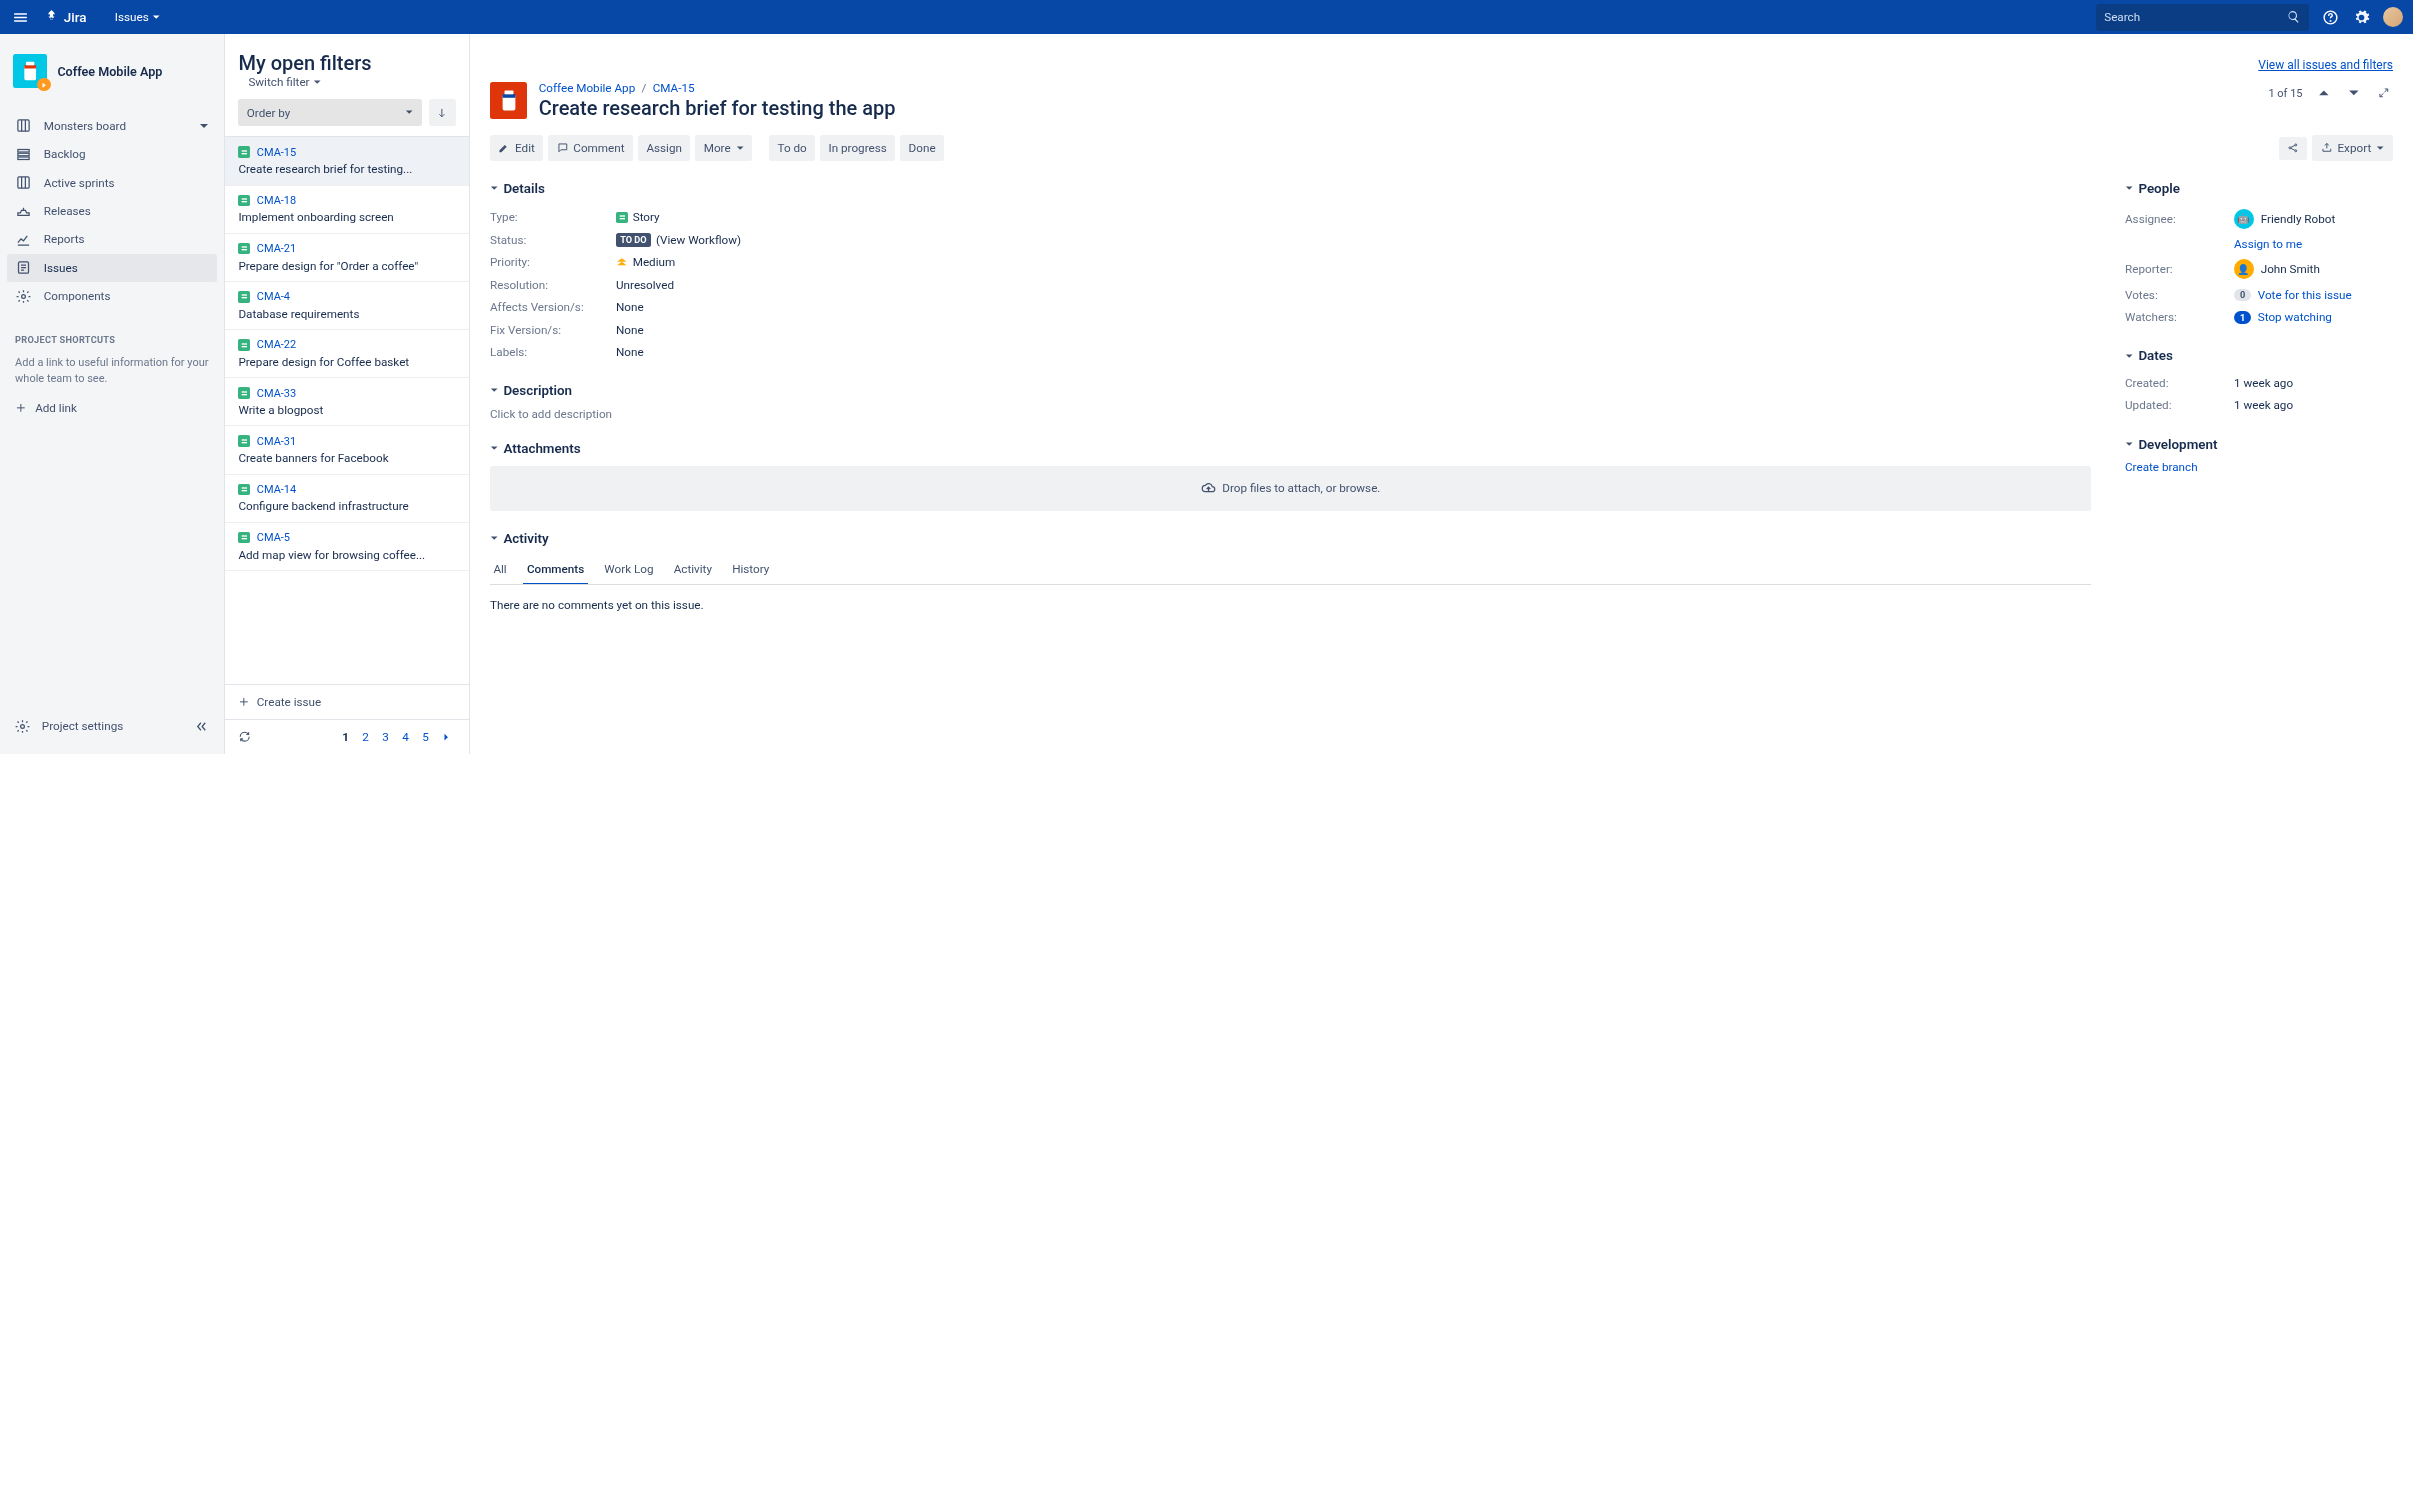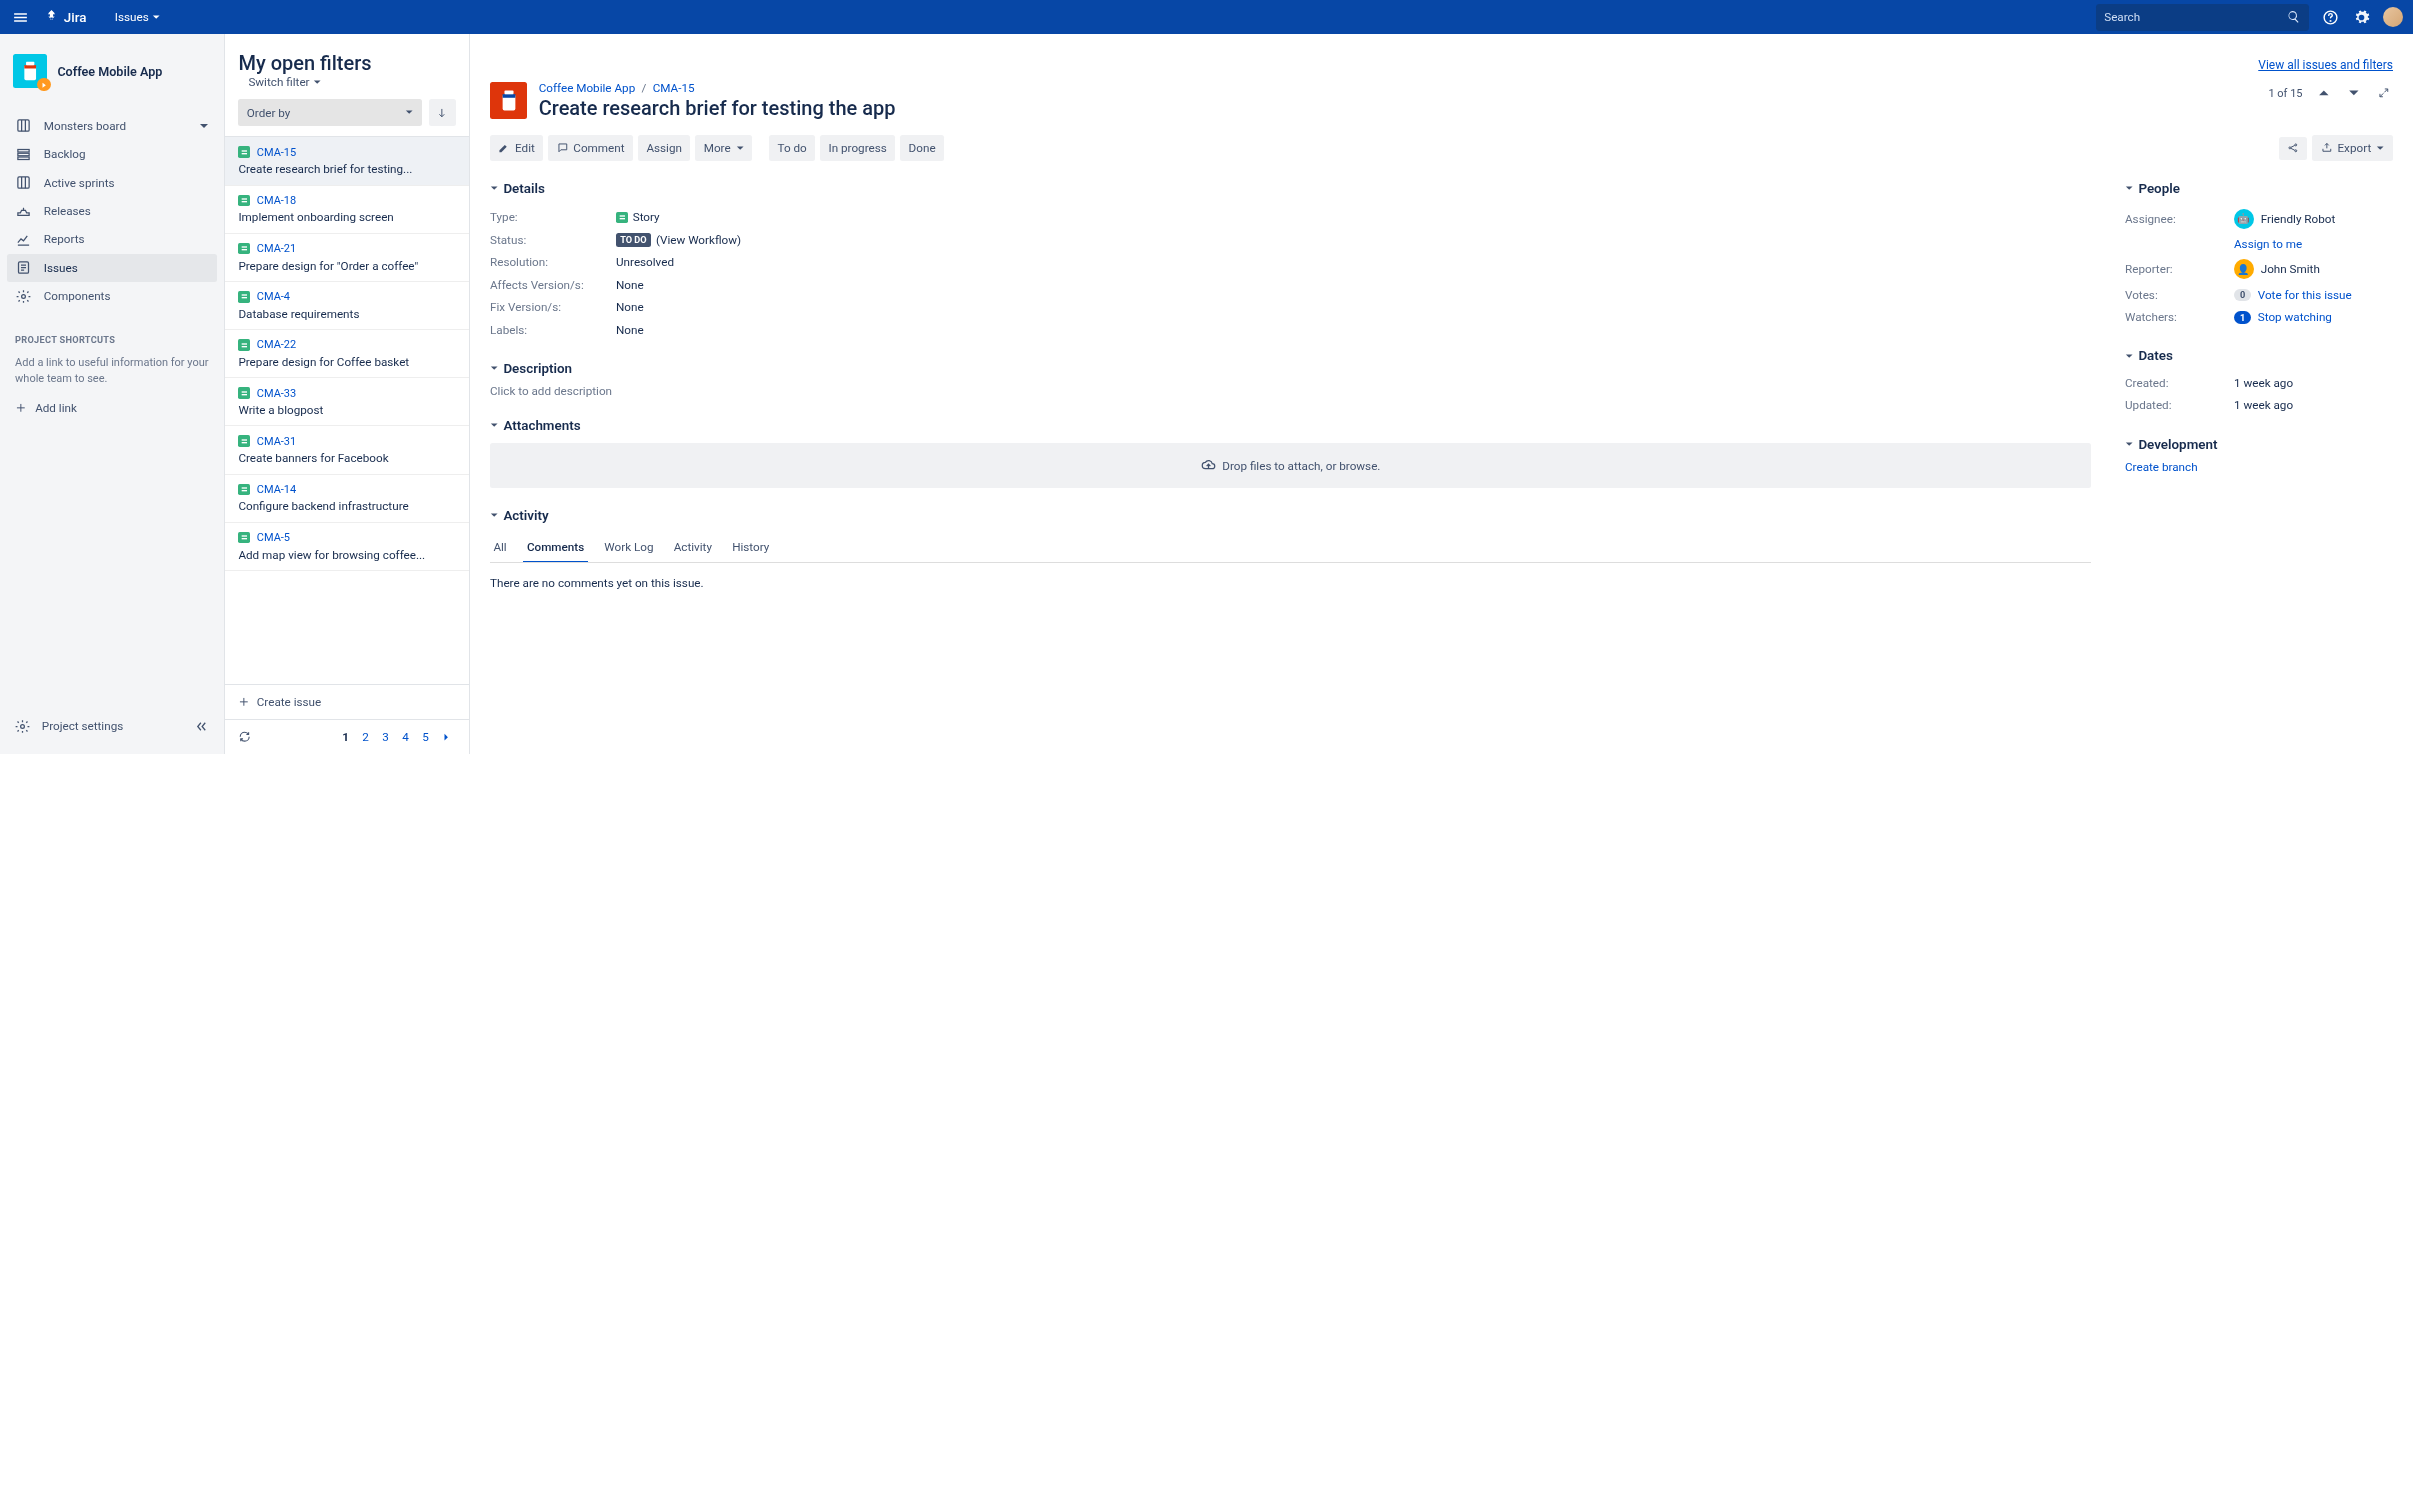--- a/index.html
+++ b/index.html
@@ -555,20 +555,29 @@
                 </div>
               </div>
             <div class="field-row">
                 <div class="field-label">Status:</div>
                 <div class="field-value">
                   <span class="todo-badge">TO DO</span>
                   <span>(View Workflow)</span>
                 </div>
               </div>
             <div class="field-row">
+                <div class="field-label">Priority:</div>
+                <div class="field-value">
+                  <svg width="11.7" height="11.7" viewBox="0 0 10 10" class="priority-icon" fill="#FFAB00">
+                    <path d="M1 7l4-3 4 3M1 4l4-3 4 3"></path>
+                  </svg>
+                  <span>Medium</span>
+                </div>
+              </div>
+            <div class="field-row">
                 <div class="field-label">Resolution:</div>
                 <div class="field-value">Unresolved</div>
               </div>
             <div class="field-row">
                 <div class="field-label">Affects Version/s:</div>
                 <div class="field-value">None</div>
               </div>
             <div class="field-row">
                 <div class="field-label">Fix Version/s:</div>
                 <div class="field-value">None</div>

